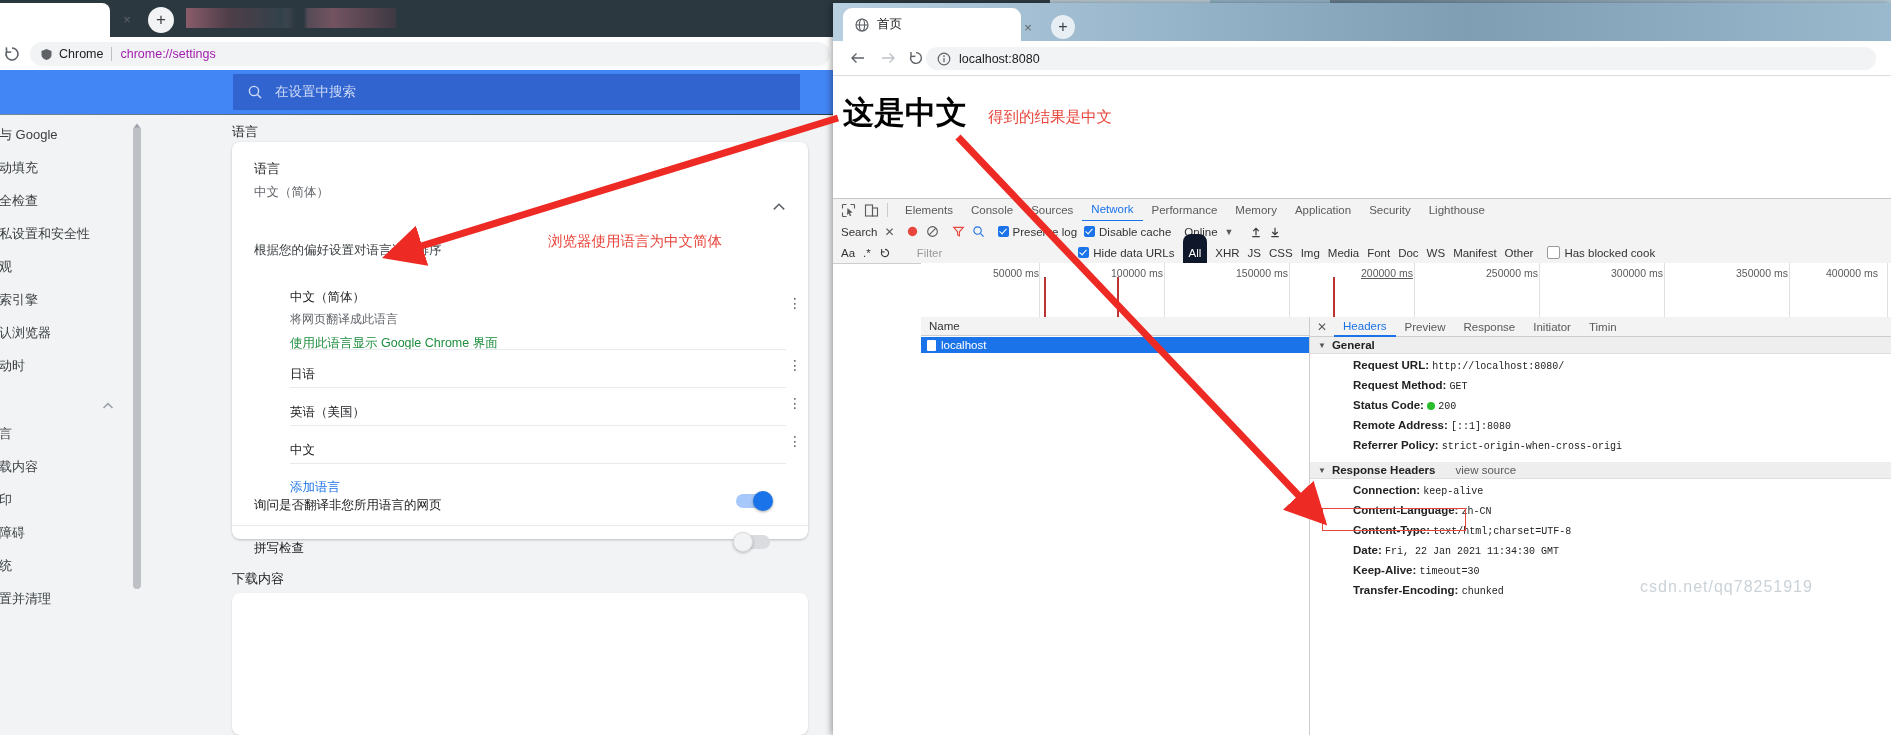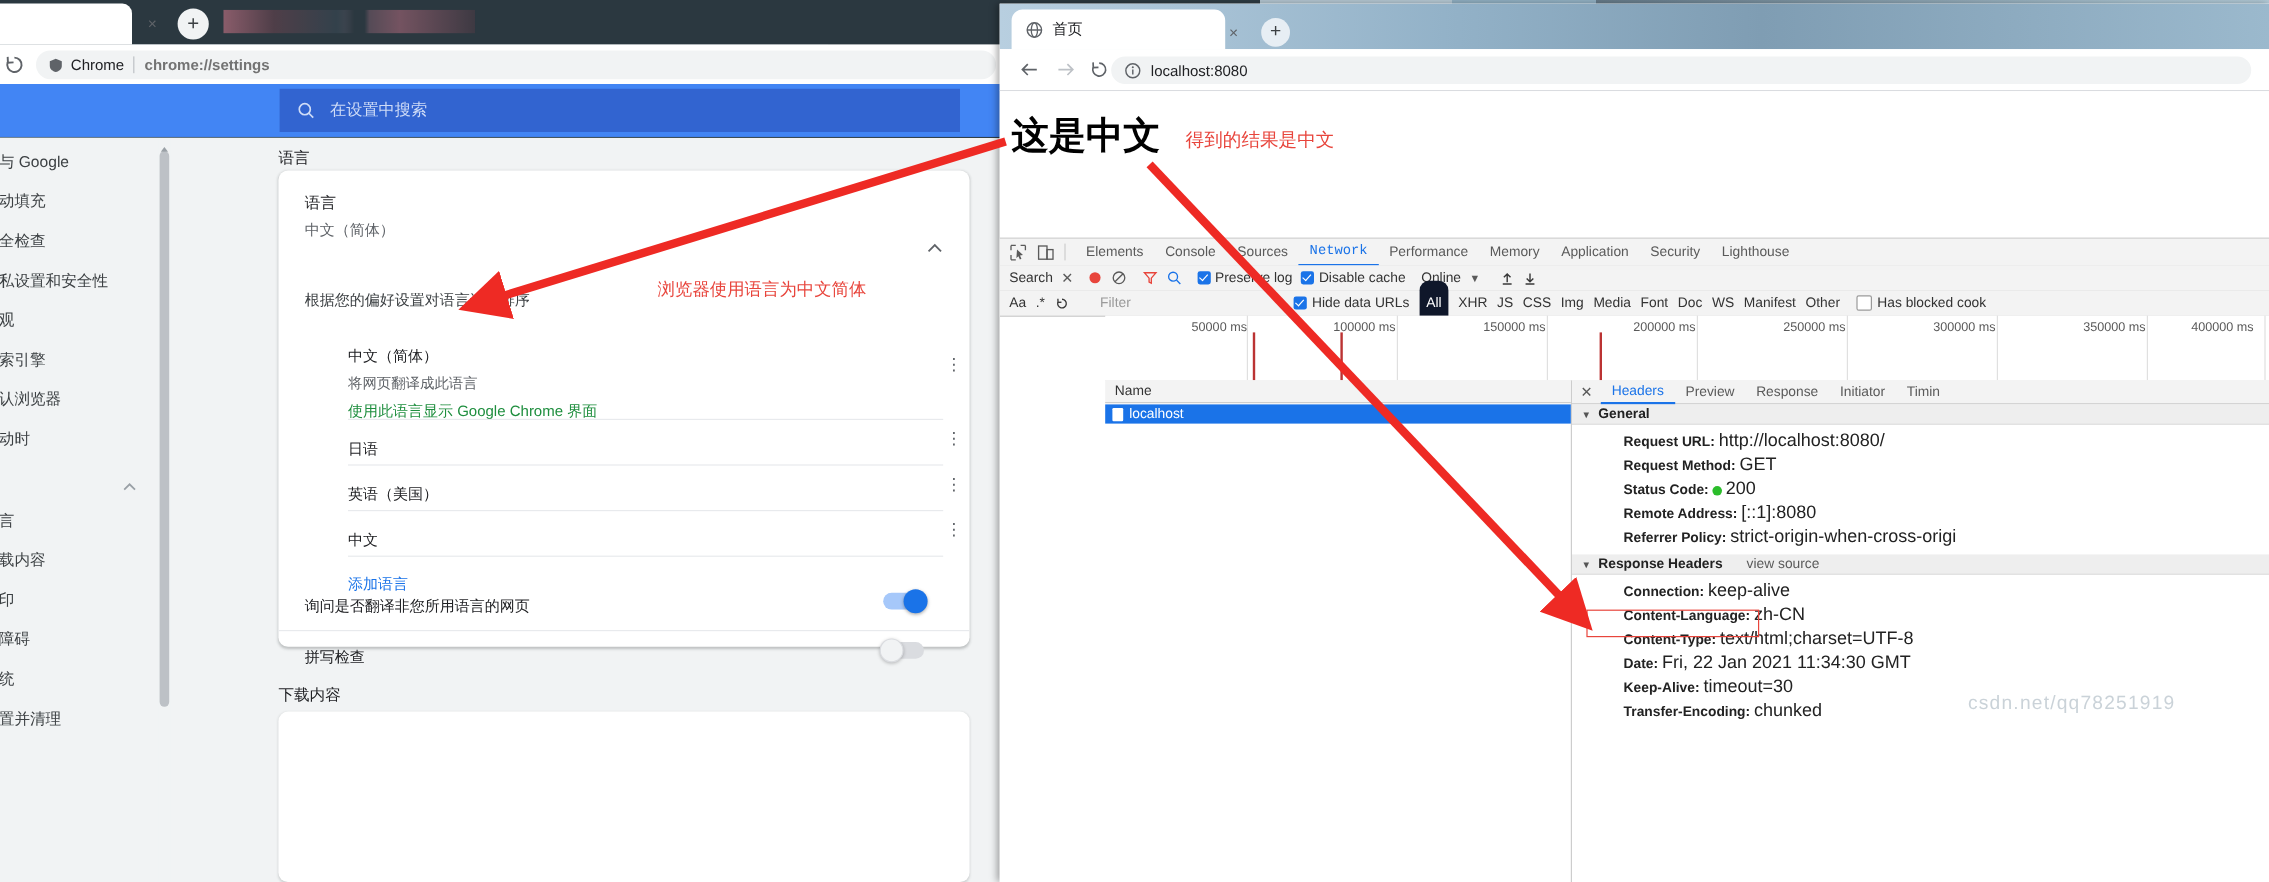--- a/index.html
+++ b/index.html
@@ -29,21 +29,21 @@
     -webkit-mask-image:linear-gradient(90deg,#000 0 48%,transparent 52% 56%,#000 58% 100%);
     mask-image:linear-gradient(90deg,#000 0 48%,transparent 52% 56%,#000 58% 100%);}
 
   #w1-toolbar{position:absolute;left:0;top:37px;width:838px;height:33px;background:#ffffff;
     border-bottom:1px solid #dadce0;}
   #w1-reload{position:absolute;left:2px;top:7px;width:20px;height:20px;}
   #w1-omnibox{position:absolute;left:30px;top:5px;width:800px;height:24px;background:#f1f3f4;
     border-radius:13px;display:flex;align-items:center;padding-left:10px;box-sizing:border-box;}
   .w1-omni-chip{display:flex;align-items:center;gap:6px;font-size:12.5px;color:#202124;}
   #w1-omni-sep{width:1px;height:14px;background:#bdc1c6;margin:0 8px;}
-  #w1-omni-url{font-size:12.5px;color:#737373;font-weight:bold;}
+  #w1-omni-url{font-size:12.5px;color:#a21caf;}
 
   #w1-bluebar{position:absolute;left:0;top:70px;width:838px;height:44px;background:#3367d6;}
   #w1-bluebar-in{position:absolute;left:0;top:70px;width:838px;height:44px;background:#4285f4;}
   #w1-search{position:absolute;left:233px;top:74px;width:567px;height:36px;background:#3264d0;
     display:flex;align-items:center;padding-left:14px;box-sizing:border-box;gap:12px;}
   #w1-search-ph{color:#cfdcf7;font-size:13.5px;}
 
   #w1-body{position:absolute;left:0;top:115px;width:838px;height:620px;background:#f1f3f4;}
   #w1-sidebar{position:absolute;left:0;top:115px;width:132px;height:620px;background:#f1f3f4;
     overflow:hidden;}
@@ -114,21 +114,21 @@
   #w2-annot{position:absolute;left:155px;top:31px;font-size:15.5px;color:#e8453c;}
 
   
   #dt{position:absolute;left:0;top:195px;width:1058px;height:537px;background:#ffffff;
     border-top:1px solid #c8c8c8;}
   #dt-tabs{position:absolute;left:0;top:0;width:1058px;height:22px;background:#f3f3f3;
     border-bottom:1px solid #cdcdcd;display:flex;align-items:center;}
   .dt-icon{width:15px;height:15px;margin-left:8px;color:#5a5a5a;}
   #dt-sep{width:1px;height:14px;background:#cdcdcd;margin:0 8px;}
   .dt-tab{font-size:11.5px;color:#5a5a5a;padding:0 9px;line-height:21px;height:21px;white-space:nowrap;text-align:center;}
-  .dt-tab.active{color:#1a73e8;border-bottom:2px solid #1a73e8;font-family:Liberation Mono, monospace;}
+  .dt-tab.active{color:#1a73e8;border-bottom:2px solid #1a73e8;}
 
   #dt-toolbar{position:absolute;left:0;top:22px;width:1058px;height:21px;background:#f3f3f3;
     border-bottom:1px solid #cdcdcd;display:flex;align-items:center;gap:7px;}
   #dt-search{font-size:11.5px;color:#333;margin-left:8px;}
   #dt-xbtn{font-size:12px;color:#5a5a5a;}
   .dt-chk{display:flex;align-items:center;gap:4px;font-size:11.5px;color:#333;}
   .cbox{width:11px;height:11px;border-radius:2px;background:#1a73e8;position:relative;}
   .cbox:after{content:"";position:absolute;left:3px;top:1px;width:3px;height:6px;
     border:solid #fff;border-width:0 1.6px 1.6px 0;transform:rotate(42deg);}
   .cbox.empty{background:#fff;border:1px solid #9a9a9a;}
@@ -164,21 +164,21 @@
   .dt-dtab{font-size:11.5px;color:#5a5a5a;padding:0 9px;height:18px;line-height:18px;}
   .dt-dtab.active{color:#1a73e8;border-bottom:2px solid #1a73e8;}
 
   .dt-group{position:absolute;left:0;width:581px;height:17px;background:#eeeeee;
     border-bottom:1px solid #dedede;font-size:11.5px;color:#222;font-weight:bold;
     display:flex;align-items:center;gap:6px;padding-left:8px;box-sizing:border-box;}
   .caret{font-size:8px;color:#555;}
   .vsrc{font-weight:normal;color:#5a5a5a;margin-left:14px;}
   .hline{position:absolute;left:23px;font-size:11.5px;color:#222;white-space:nowrap;}
   .hline b{font-weight:bold;padding-left:20px;}
-  .hline span.v{font-family:Liberation Sans, sans-serif;font-weight:normal;font-size:15px;}
+  .hline span.v{font-family:Liberation Mono, monospace;font-weight:normal;font-size:10px;}
   #status-dot{display:inline-block;width:8px;height:8px;border-radius:50%;background:#2bbd2b;
     vertical-align:middle;margin-right:3px;}
   #hl-box{position:absolute;left:1322px;top:508px;width:142px;height:21px;
     border:1.6px solid #e8453c;}
 
   
   #arrows{position:absolute;left:0;top:0;width:1891px;height:735px;pointer-events:none;}
   
   #wm{position:absolute;left:1640px;top:578px;font-size:16px;color:#b9c4cc;opacity:.75;
     letter-spacing:1px;}
@@ -477,21 +477,21 @@
       <div class="ovl" style="left:243px;"></div>
       <div class="ovl" style="left:368px;"></div>
       <div class="ovl" style="left:493px;"></div>
       <div class="ovl" style="left:618px;"></div>
       <div class="ovl" style="left:743px;"></div>
       <div class="ovl" style="left:868px;"></div>
       <div class="ovl" style="left:966px;"></div>
       <div class="ovt" style="left:72px;">50000 ms</div>
       <div class="ovt" style="left:190px;">100000 ms</div>
       <div class="ovt" style="left:315px;">150000 ms</div>
-      <div class="ovt" style="left:440px;">200000 ms</div>
+      <div class="ovt" style="left:440px;text-decoration:underline;">200000 ms</div>
       <div class="ovt" style="left:565px;">250000 ms</div>
       <div class="ovt" style="left:690px;">300000 ms</div>
       <div class="ovt" style="left:815px;">350000 ms</div>
       <div class="ovt" style="left:905px;">400000 ms</div>
       <div class="ovbar" style="left:123px;"></div>
       <div class="ovbar" style="left:196px;"></div>
       <div class="ovbar" style="left:412px;"></div>
     </div>
 
     <div id="dt-namecol">

